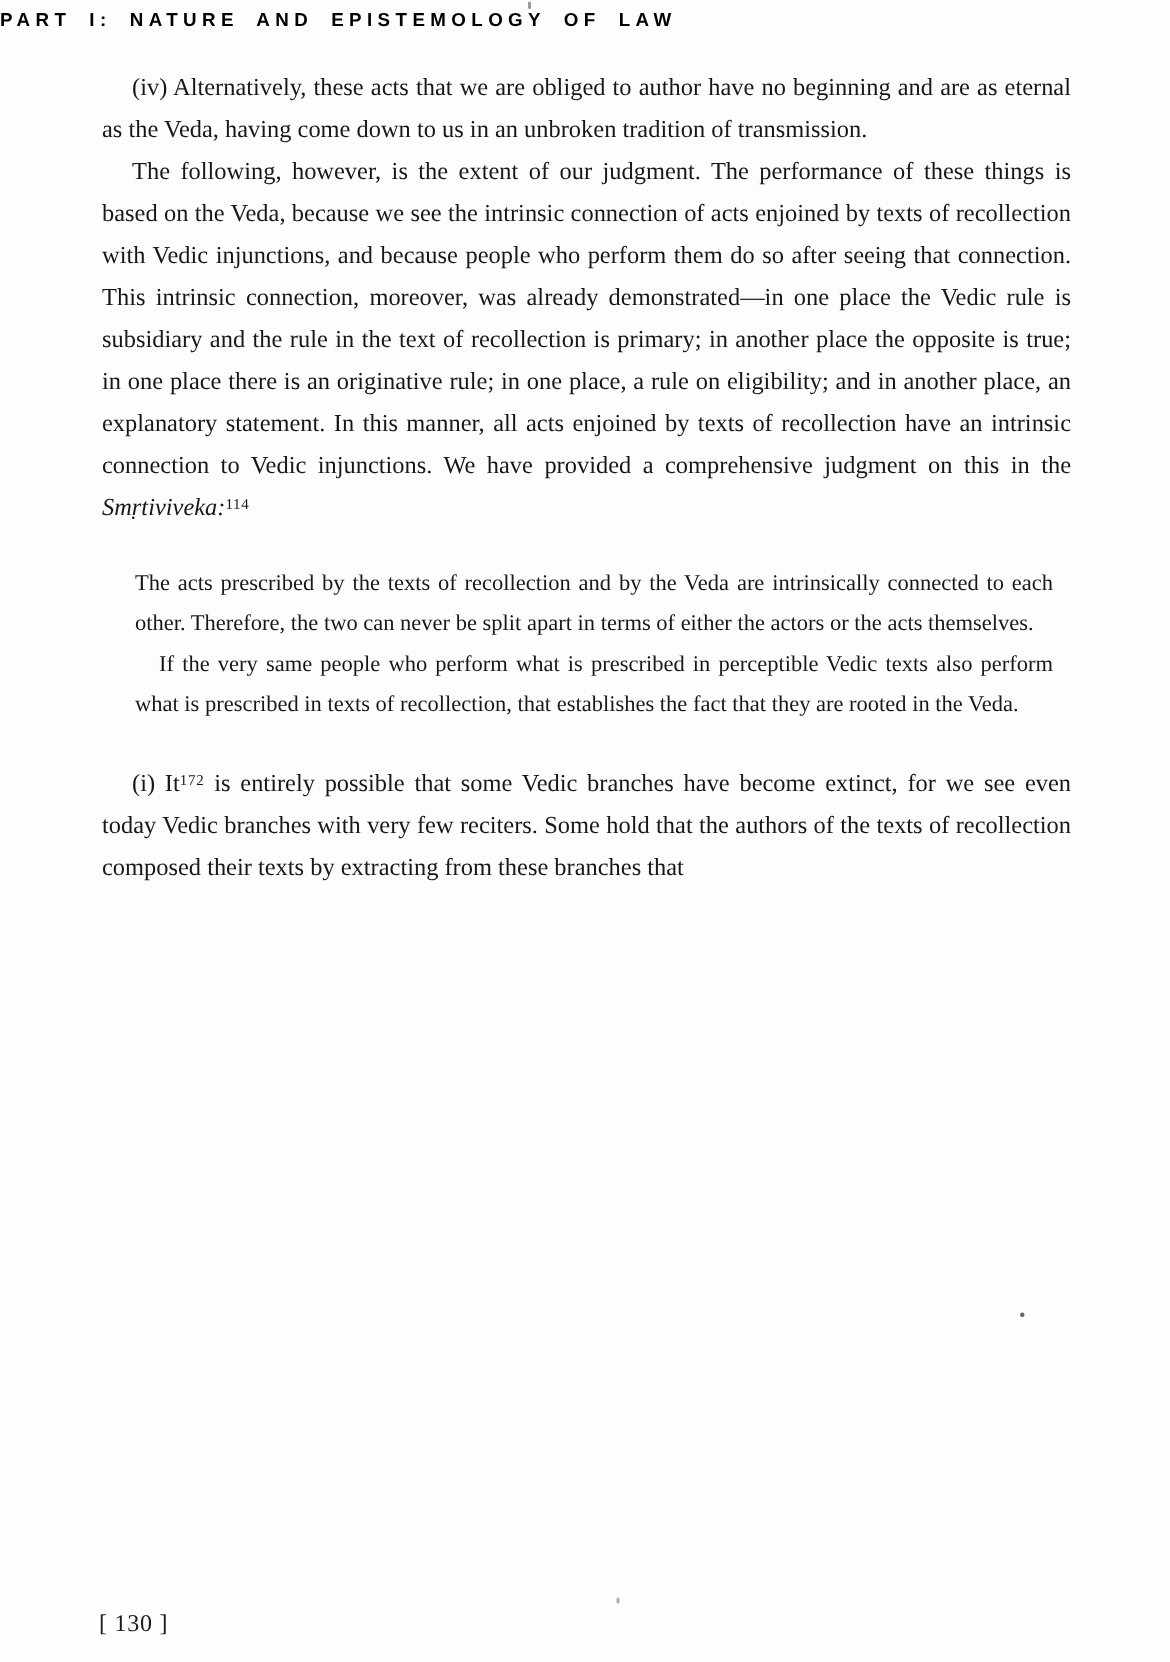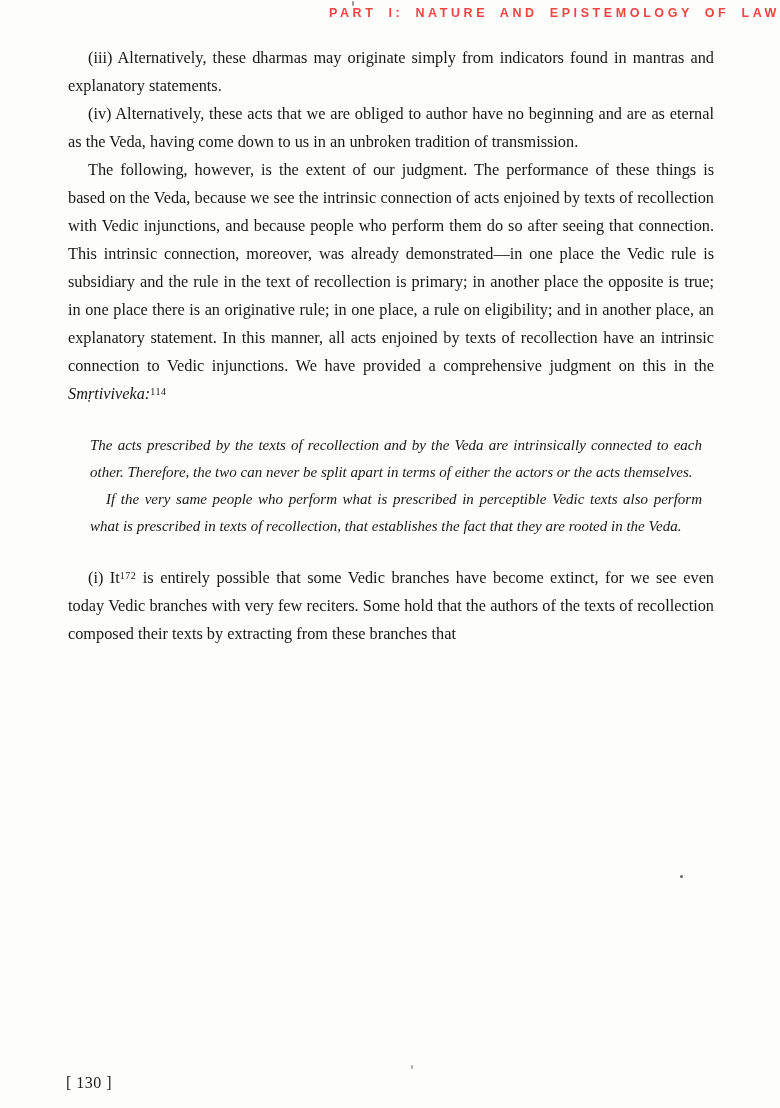--- a/index.html
+++ b/index.html
@@ -11,45 +11,44 @@
     position:relative;
     width:780px;height:1108px;
     margin:0 auto;
     background:#fdfdfc;
     color:#171717;
     overflow:hidden;
   }
   .running-head{
     position:absolute;
     top:6px;left:0;right:0;
-    text-align:right;
+    text-align:left;
     font-family:"Liberation Sans","DejaVu Sans",sans-serif;
     font-size:12.5px;
     font-weight:600;
     letter-spacing:3.6px;
     word-spacing:5px;
-    color:#ef4444;
+    color:#000000;
     white-space:nowrap;
   }
   .body-col{
     position:absolute;
     top:44px;left:68px;
     width:646px;
     font-size:16.3px;
     line-height:28px;
     text-align:justify;
   }
   .body-col p{margin:0;}
   .body-col p.indent{text-indent:20px;}
   .body-col p.gap{margin-top:24px;}
   .body-col blockquote{
     margin:24px 12px 24px 22px;
     font-size:15px;
     line-height:27px;
-    font-style:italic;
   }
   .body-col blockquote p.indent{text-indent:16px;}
   sup{
     font-size:10px;
     line-height:0;
     vertical-align:baseline;
     position:relative;
     top:-0.45em;
     letter-spacing:.5px;
   }
@@ -65,21 +64,20 @@
   .speck.s2{left:680px;top:875px;width:3px;height:3px;opacity:.85;}
   .speck.s3{left:411px;top:1065px;width:2px;height:4px;border-radius:1px;opacity:.45;}
 </style>
 </head>
 <body>
 
 <div class="page">
   <div class="running-head">PART I: NATURE AND EPISTEMOLOGY OF LAW</div>
 
   <main class="body-col">
-      <p class="indent"><span>(iii) Alternatively, these dharmas may originate simply from indicators found in mantras and explanatory statements.</span></p>
       <p class="indent"><span>(iv) Alternatively, these acts that we are obliged to author have no beginning and are as eternal as the Veda, having come down to us in an unbroken tradition of transmission.</span></p>
       <p class="indent"><span>The following, however, is the extent of our judgment. The performance of these things is based on the Veda, because we see the intrinsic connection of acts enjoined by texts of recollection with Vedic injunctions, and because people who perform them do so after seeing that connection. This intrinsic connection, moreover, was already demonstrated—in one place the Vedic rule is subsidiary and the rule in the text of recollection is primary; in another place the opposite is true; in one place there is an originative rule; in one place, a rule on eligibility; and in another place, an explanatory statement. In this manner, all acts enjoined by texts of recollection have an intrinsic connection to Vedic injunctions. We have provided a comprehensive judgment on this in the </span><i>Smṛtiviveka:</i><sup>114</sup></p>
       <blockquote>
         <p><span>The acts prescribed by the texts of recollection and by the Veda are intrinsically connected to each other. Therefore, the two can never be split apart in terms of either the actors or the acts themselves.</span></p>
         <p class="indent"><span>If the very same people who perform what is prescribed in perceptible Vedic texts also perform what is prescribed in texts of recollection, that establishes the fact that they are rooted in the Veda.</span></p>
       </blockquote>
       <p class="indent gap"><span>(i) It</span><sup>172</sup><span> is entirely possible that some Vedic branches have become extinct, for we see even today Vedic branches with very few reciters. Some hold that the authors of the texts of recollection composed their texts by extracting from these branches that</span></p>
     </main>
 
   <div class="folio">[ 130 ]</div>

